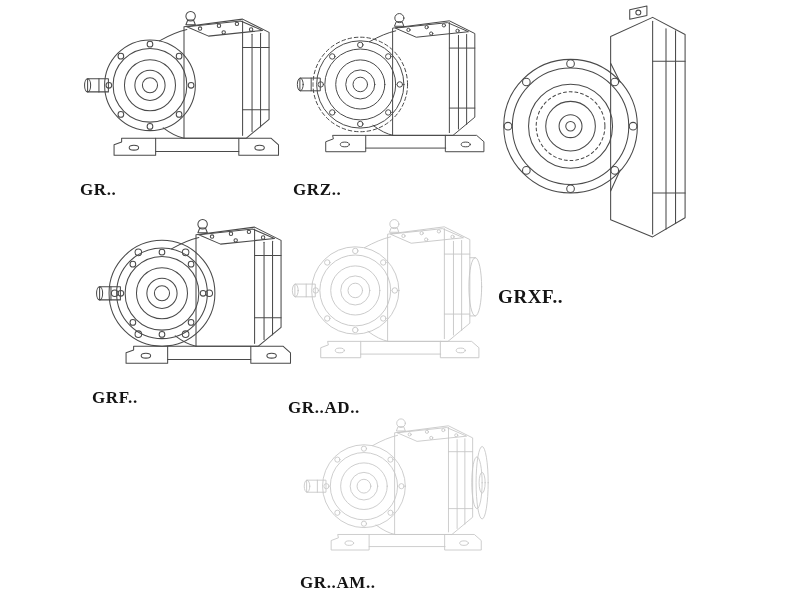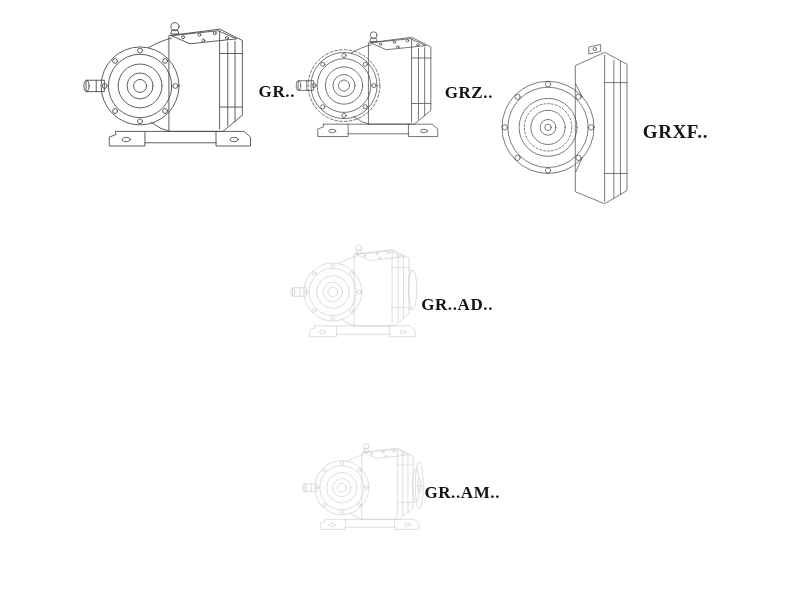--- a/index.html
+++ b/index.html
@@ -1,18 +1,18 @@
 <!DOCTYPE html>
 <html><head>
 <meta charset="utf-8">
 <style>
   *{box-sizing:border-box}
   html,body{margin:0;padding:0;background:#ffffff}
   .board{position:relative;width:800px;height:600px;background:#ffffff;overflow:hidden}
-  .figure{position:absolute;margin:0;display:flex;flex-direction:row;align-items:center}
+  .figure{position:absolute;margin:0;display:flex;flex-direction:column;}
   .figure svg{display:block}
   figcaption{font-family:"Liberation Serif",serif;font-weight:bold;font-size:17px;
              letter-spacing:.6px;color:#141414;margin-top:4px;white-space:nowrap}
   figcaption.lg{font-size:19px}
   .ink{stroke:#4a4a4a;fill:none;stroke-width:1.1;stroke-linejoin:round;stroke-linecap:round}
   .phantom{stroke:#c6c6c6;fill:none;stroke-width:1;stroke-linejoin:round;stroke-linecap:round}
   .defs{position:absolute;width:0;height:0;overflow:hidden}
 </style>
 </head>
 <body>
@@ -137,23 +137,38 @@
         <circle cx="74" cy="86" r="52" stroke-dasharray="4 3"></circle>
       </g>
     </svg>
     <figcaption style="margin-top:8px">GRZ..</figcaption>
   </figure>
 
   <figure class="figure" style="left:498px;top:2px;width:210px">
     <svg class="ink" width="210" height="256" viewBox="0 0 220 268">
       <use href="#gb-grxf"></use>
     </svg>
-    <figcaption class="lg" style="margin-top:4px">GRXF..</figcaption>
+    <figcaption class="lg" style="margin-top:28px">GRXF..</figcaption>
   </figure>
 
+  <figure class="figure" style="left:92px;top:212px;width:215px">
+    <svg class="ink" width="208" height="172" viewBox="0 0 220 182">
+      <use href="#gb-unit"></use>
+      <g>
+        <circle cx="74" cy="86" r="56"></circle>
+        <circle cx="124" cy="86" r="3.5"></circle>
+          <circle cx="99" cy="129.3" r="3.5"></circle>
+        <circle cx="49" cy="129.3" r="3.5"></circle>
+          <circle cx="24" cy="86" r="3.5"></circle>
+        <circle cx="49" cy="42.7" r="3.5"></circle>
+          <circle cx="99" cy="42.7" r="3.5"></circle>
+      </g>
+    </svg>
+    <figcaption>GRF..</figcaption>
+  </figure>
 
   <figure class="figure" style="left:288px;top:212px;width:205px">
     <svg class="phantom" width="200" height="166" viewBox="0 0 220 182">
       <use href="#gb-unit"></use>
       <g>
         <ellipse cx="206" cy="82" rx="7" ry="32"></ellipse>
         <line x1="200" y1="50" x2="206" y2="50"></line>
         <line x1="200" y1="114" x2="206" y2="114"></line>
       </g>
     </svg>

